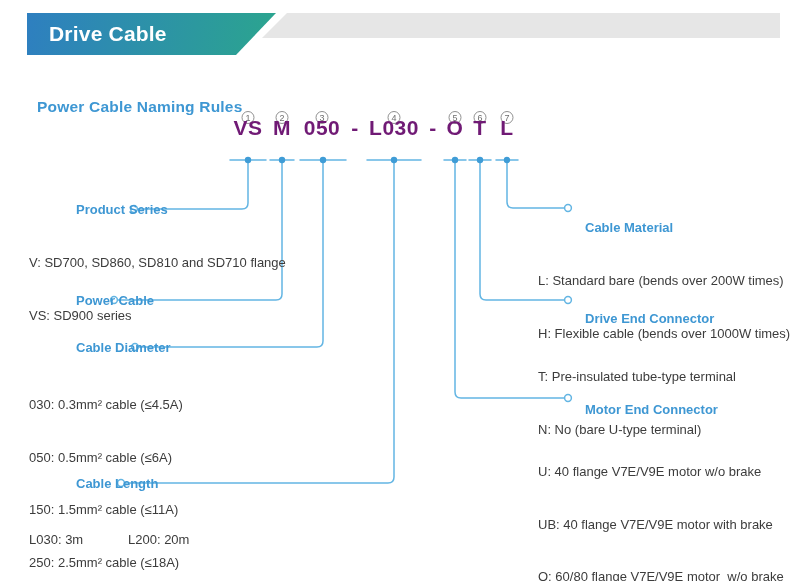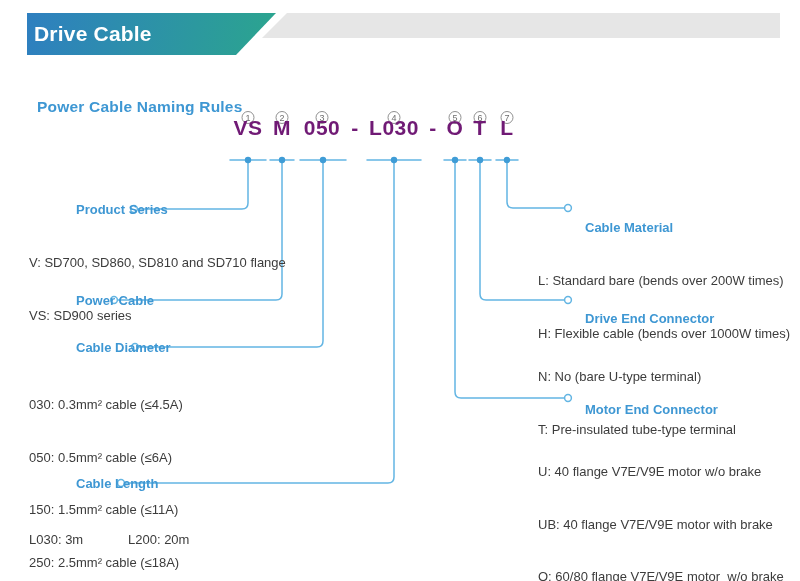--- a/index.html
+++ b/index.html
@@ -6,21 +6,21 @@
   .page {
     position:relative; width:800px; height:581px; background:#ffffff;
     font-family:"Liberation Sans", sans-serif; overflow:hidden;
   }
   
   .banner {
     position:absolute; left:27px; top:13px; width:249px; height:42px;
     background:linear-gradient(100deg,#2e7fc0 0%,#2ba58e 100%);
     clip-path:polygon(0 0,100% 0,calc(100% - 40px) 100%,0 100%);
     color:#ffffff; font-size:21px; font-weight:bold; line-height:42px;
-    padding-left:7px; box-sizing:border-box; letter-spacing:0.2px;
+    padding-left:22px; box-sizing:border-box; letter-spacing:0.2px;
   }
   .banner-tail {
     position:absolute; left:258px; top:13px; width:522px; height:25px;
     background:#e6e6e6;
     clip-path:polygon(29px 0,100% 0,100% 100%,4px 100%);
   }
   .page-title {
     position:absolute; left:29px; top:90px; margin:8px;
     font-size:15.5px; font-weight:bold; color:#3e97d3; letter-spacing:0.2px;
   }
@@ -142,22 +142,22 @@
   </div>
 
   <div class="sec-title" style="left:538px; top:220px">Cable Material</div>
   <div class="sec-items" style="left:538px; top:237px">
     <div>L: Standard bare (bends over 200W times)</div>
     <div>H: Flexible cable (bends over 1000W times)</div>
   </div>
 
   <div class="sec-title" style="left:538px; top:311px">Drive End Connector</div>
   <div class="sec-items" style="left:538px; top:333px">
+    <div>T: Pre-insulated tube-type terminal</div>
     <div>N: No (bare U-type terminal)</div>
-    <div>T: Pre-insulated tube-type terminal</div>
   </div>
 
   <div class="sec-title" style="left:538px; top:402px">Motor End Connector</div>
   <div class="sec-items" style="left:538px; top:428px">
     <div>U: 40 flange V7E/V9E motor w/o brake</div>
     <div>UB: 40 flange V7E/V9E motor with brake</div>
     <div>O: 60/80 flange V7E/V9E motor  w/o brake</div>
     
     
     

